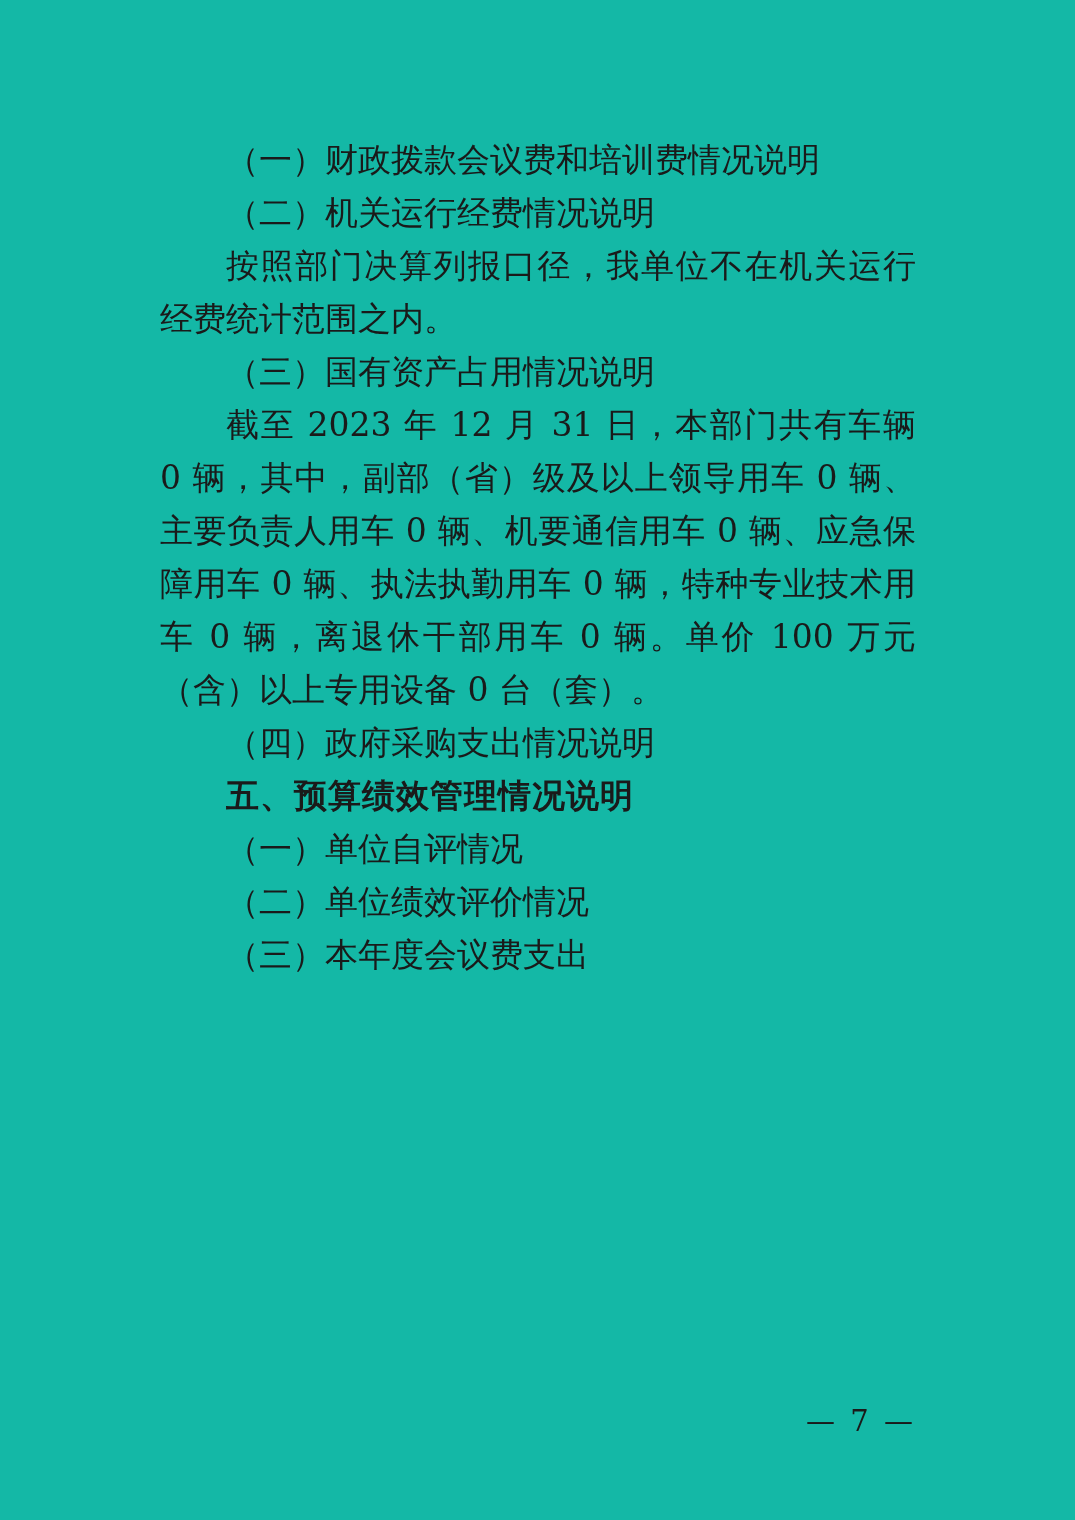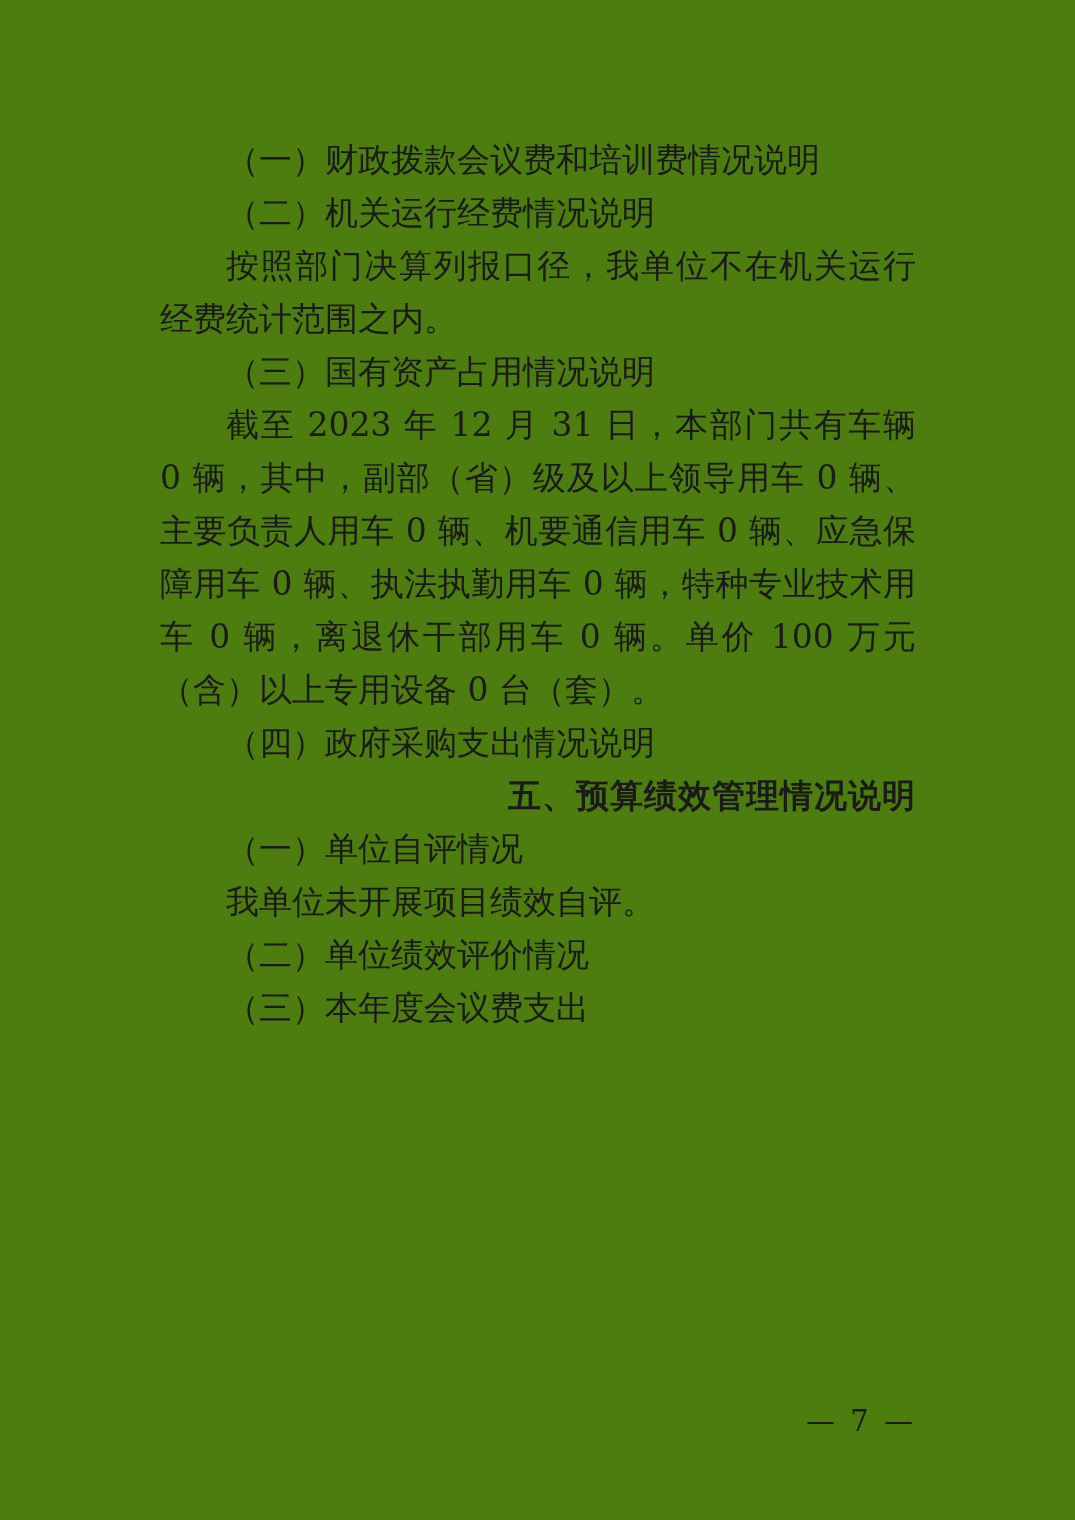--- a/index.html
+++ b/index.html
@@ -5,21 +5,21 @@
   html, body {
     margin: 0;
     padding: 0;
     background: #e8e8e8;
   }
   .page {
     position: relative;
     width: 1075px;
     height: 1520px;
     margin: 0 auto;
-    background: #4d7c0f;
+    background: #14b8a6;
     overflow: hidden;
     font-family: "DejaVu Serif", "Liberation Serif", serif;
     color: #1a1a1a;
   }
   .content {
     position: absolute;
     left: 160px;
     top: 133px;
     width: 756px;
     font-size: 33px;
@@ -30,21 +30,21 @@
     margin: 0;
     padding: 0;
     text-indent: 2em;
   }
   .subheading {
     text-align: left;
   }
   .chapter-heading {
     font-family: "DejaVu Sans", "Liberation Sans", sans-serif;
     font-weight: 700;
-    text-align: right;
+    text-align: left;
     letter-spacing: 1px;
   }
   .footer {
     position: absolute;
     left: 160px;
     top: 1401px;
     width: 756px;
     text-align: right;
     font-size: 29px;
     line-height: 40px;
@@ -61,21 +61,20 @@
 
   <div class="content">
     <p class="subheading">（一）财政拨款会议费和培训费情况说明</p>
     <p class="subheading">（二）机关运行经费情况说明</p>
     <p class="paragraph">按照部门决算列报口径，我单位不在机关运行经费统计范围之内。</p>
     <p class="subheading">（三）国有资产占用情况说明</p>
     <p class="paragraph">截至 2023 年 12 月 31 日，本部门共有车辆 0 辆，其中，副部（省）级及以上领导用车 0 辆、主要负责人用车 0 辆、机要通信用车 0 辆、应急保障用车 0 辆、执法执勤用车 0 辆，特种专业技术用车 0 辆，离退休干部用车 0 辆。单价 100 万元（含）以上专用设备 0 台（套）。</p>
     <p class="subheading">（四）政府采购支出情况说明</p>
     <p class="chapter-heading">五、预算绩效管理情况说明</p>
     <p class="subheading">（一）单位自评情况</p>
-    <p class="paragraph">我单位未开展项目绩效自评。</p>
     <p class="subheading">（二）单位绩效评价情况</p>
     <p class="subheading">（三）本年度会议费支出</p>
   </div>
 
   <div class="footer">
     <span>— 7 —</span>
   </div>
 
 </div>
 

